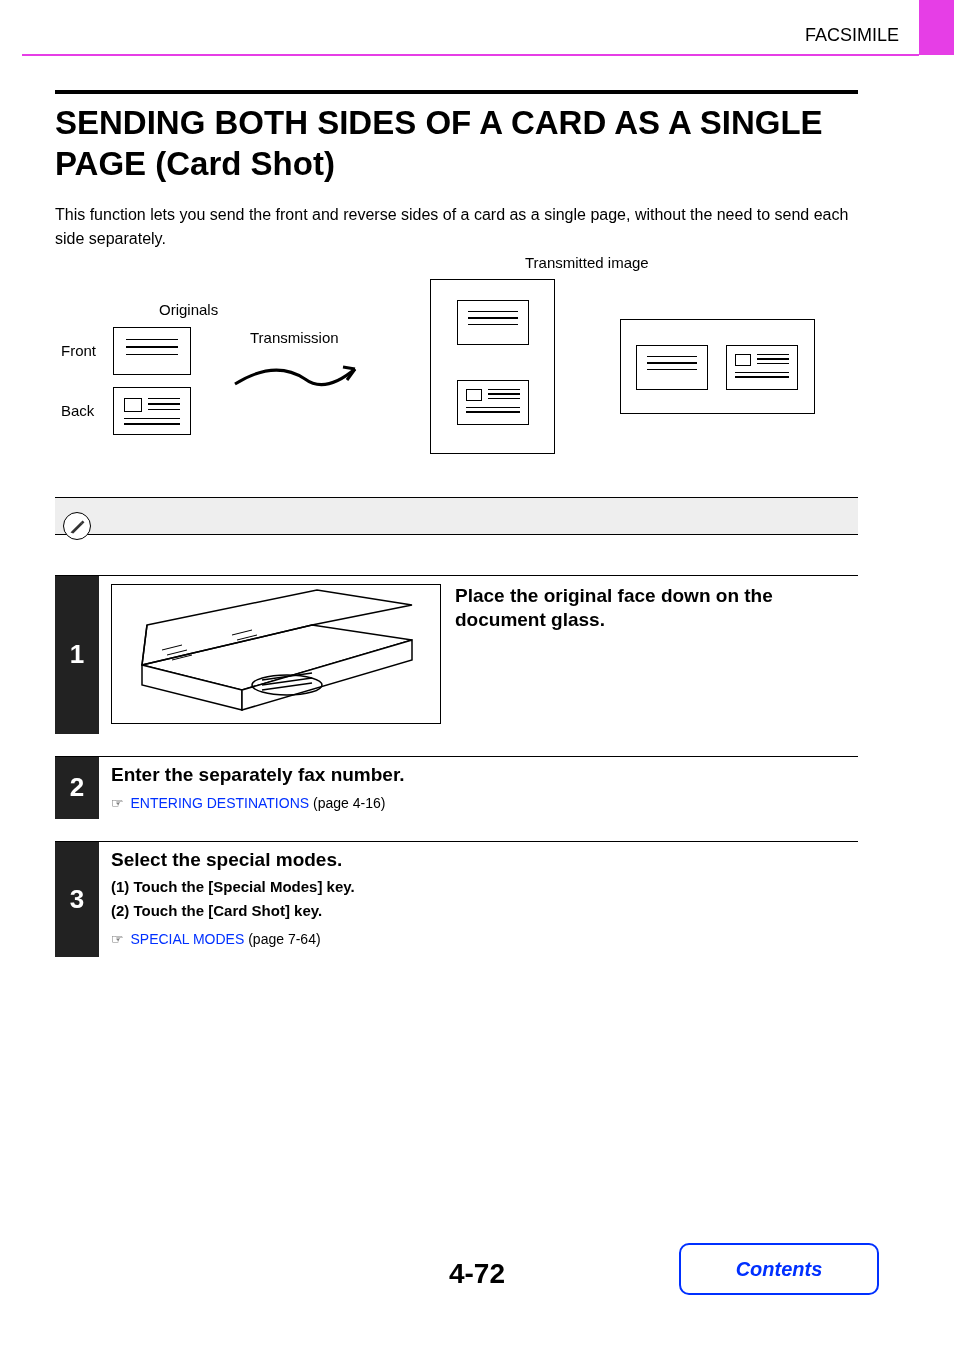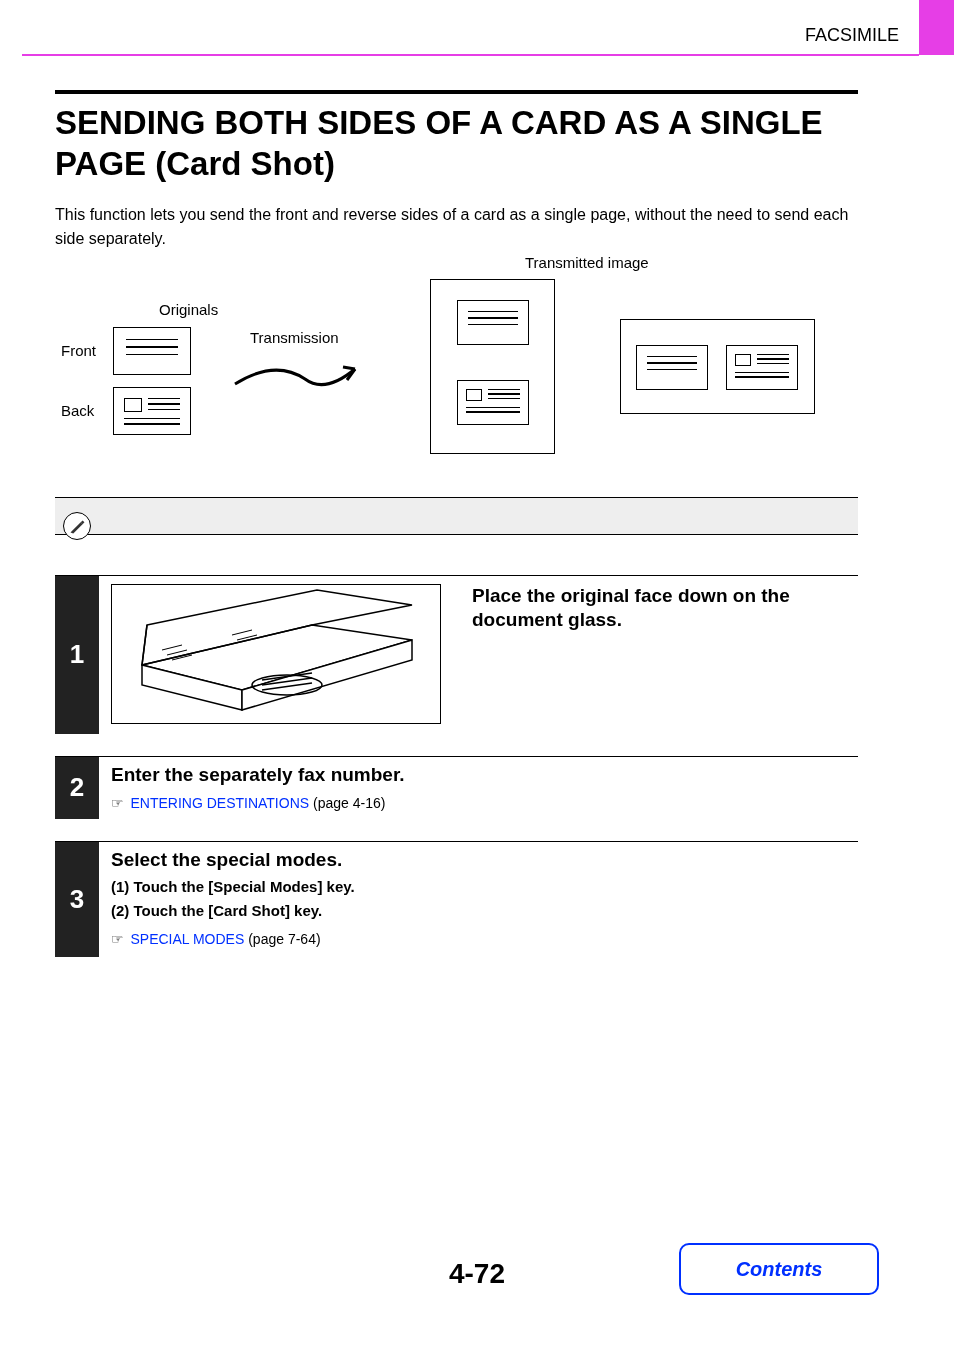--- a/index.html
+++ b/index.html
@@ -95,21 +95,21 @@
     width: 44px;
     display: flex;
     align-items: center;
     justify-content: center;
     flex-shrink: 0;
   }
   .step-body {
     padding: 8px 0 10px 12px;
     flex: 1;
     display: flex;
-    gap: 31px;
+    gap: 14px;
   }
   .step-img {
     width: 330px; height: 140px;
     border: 1.5px solid #000;
     flex-shrink: 0;
     background: #fff;
   }
   .step-text { flex:1; }
   .step-heading {
     font-size: 19px;

